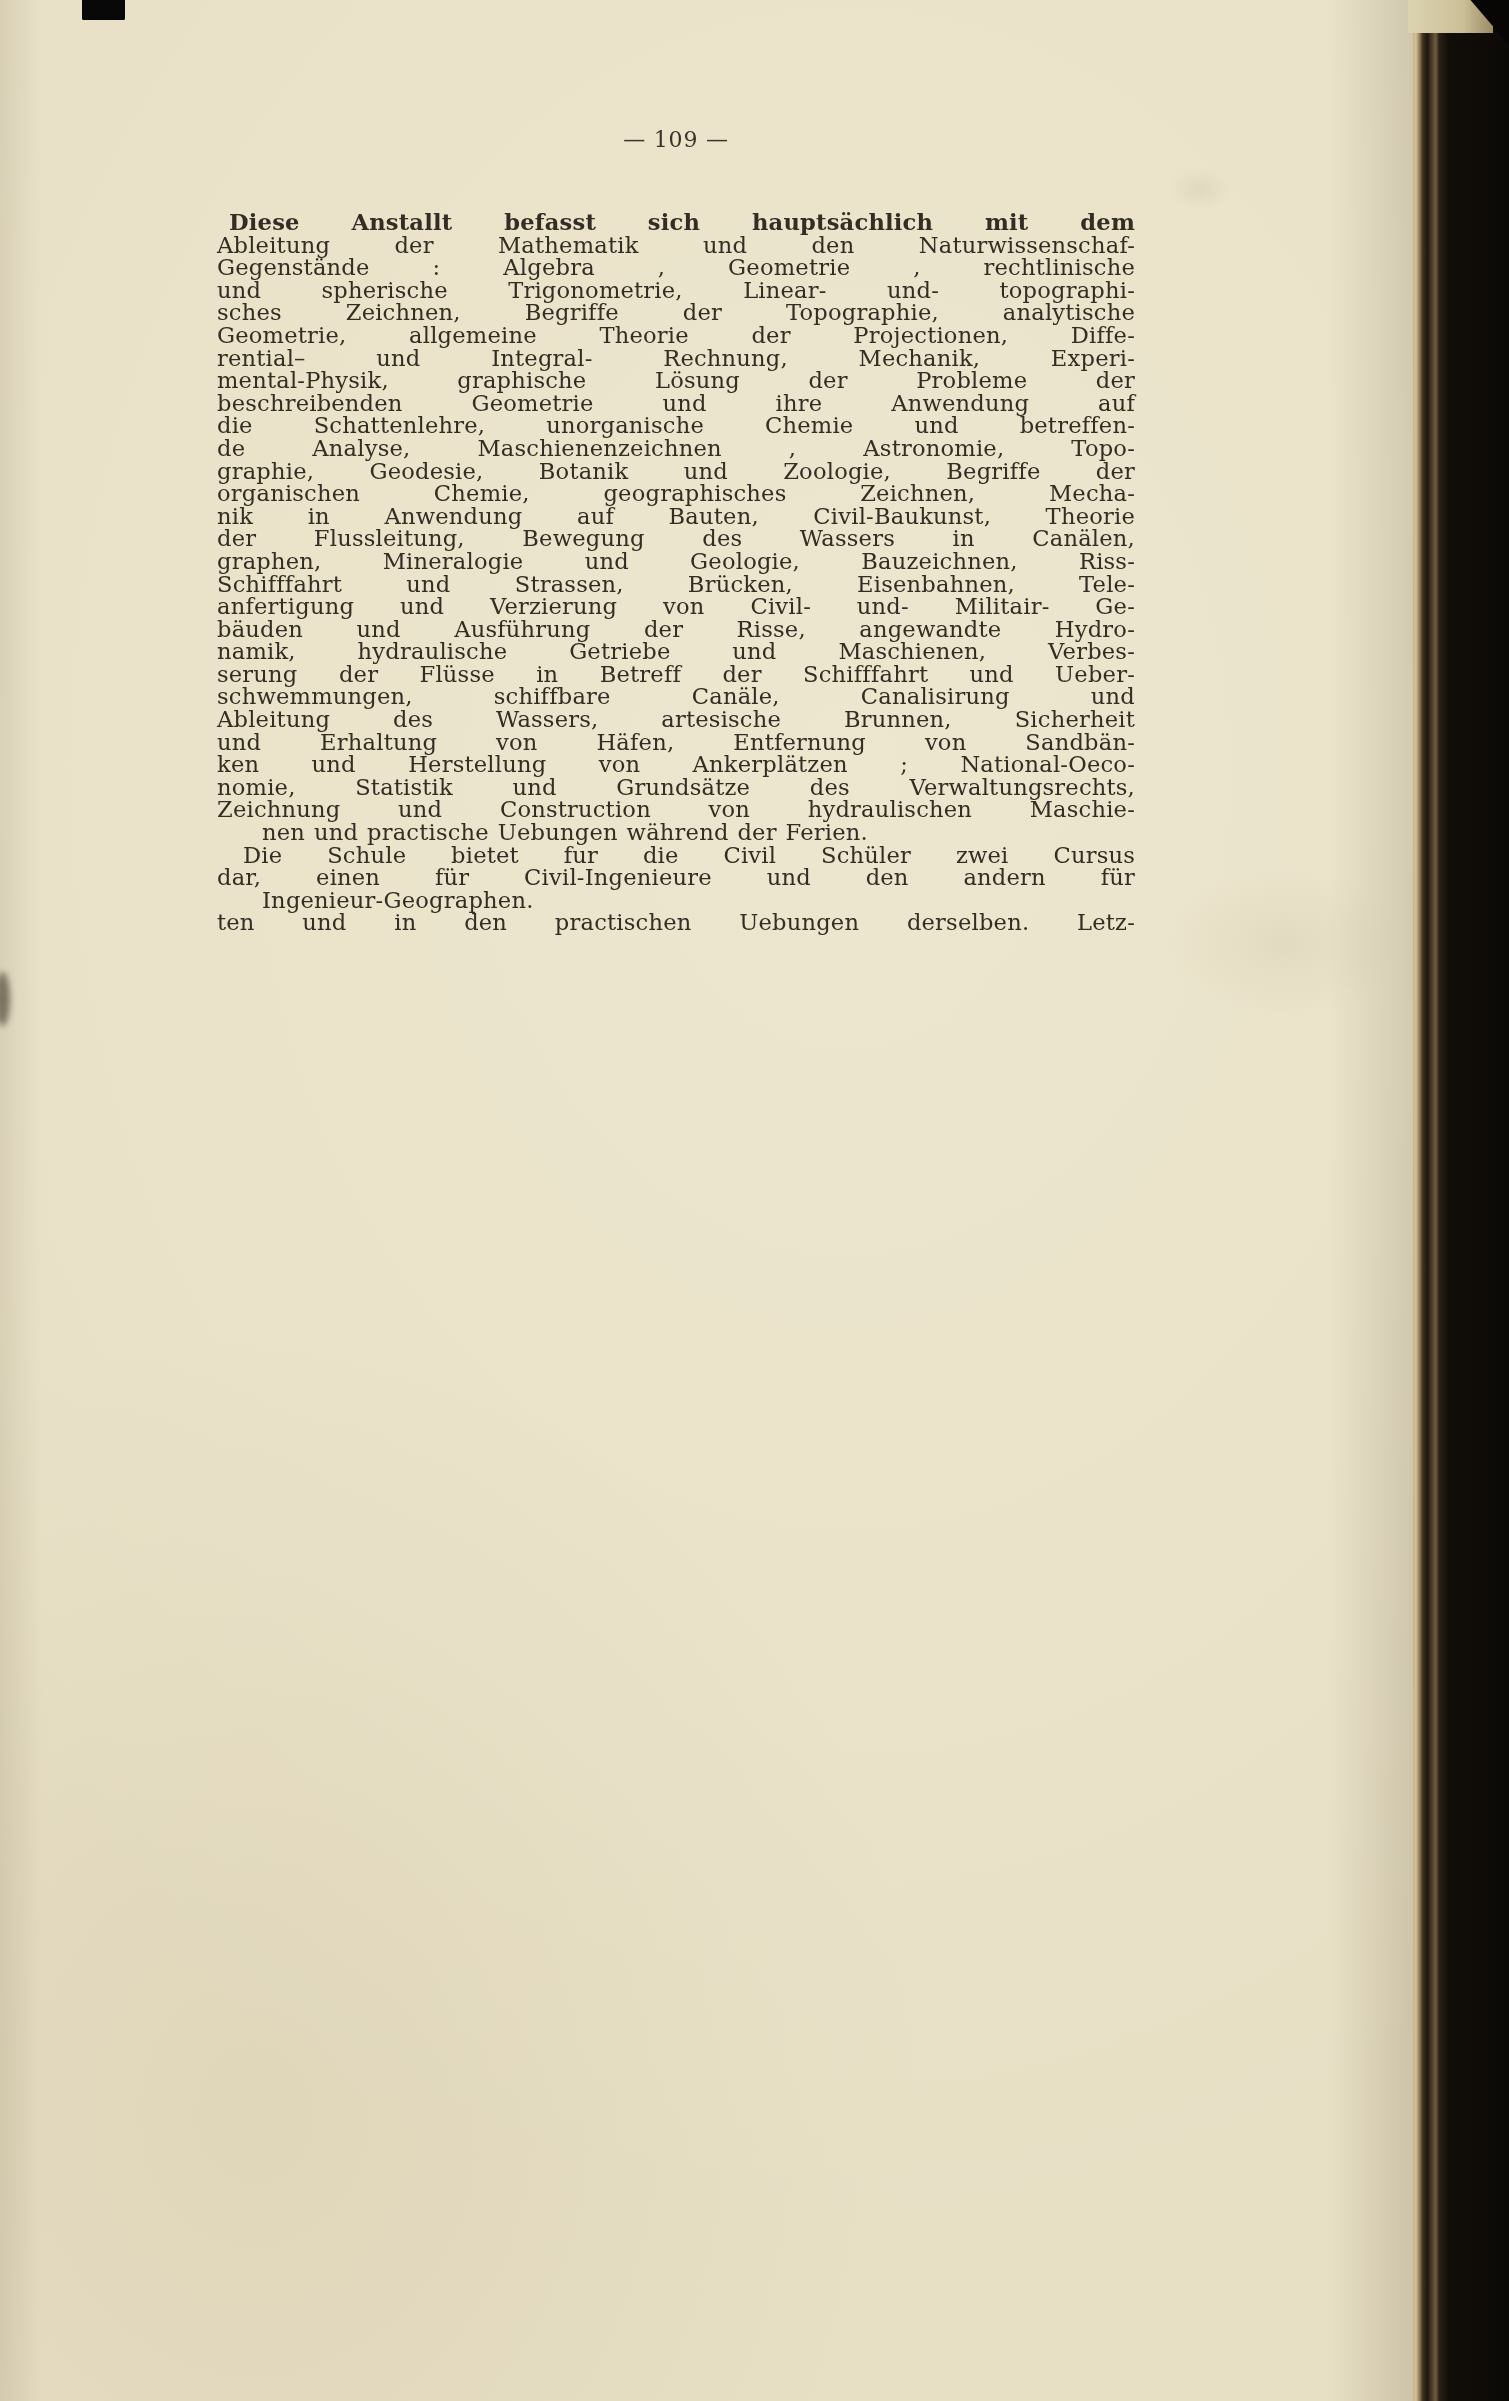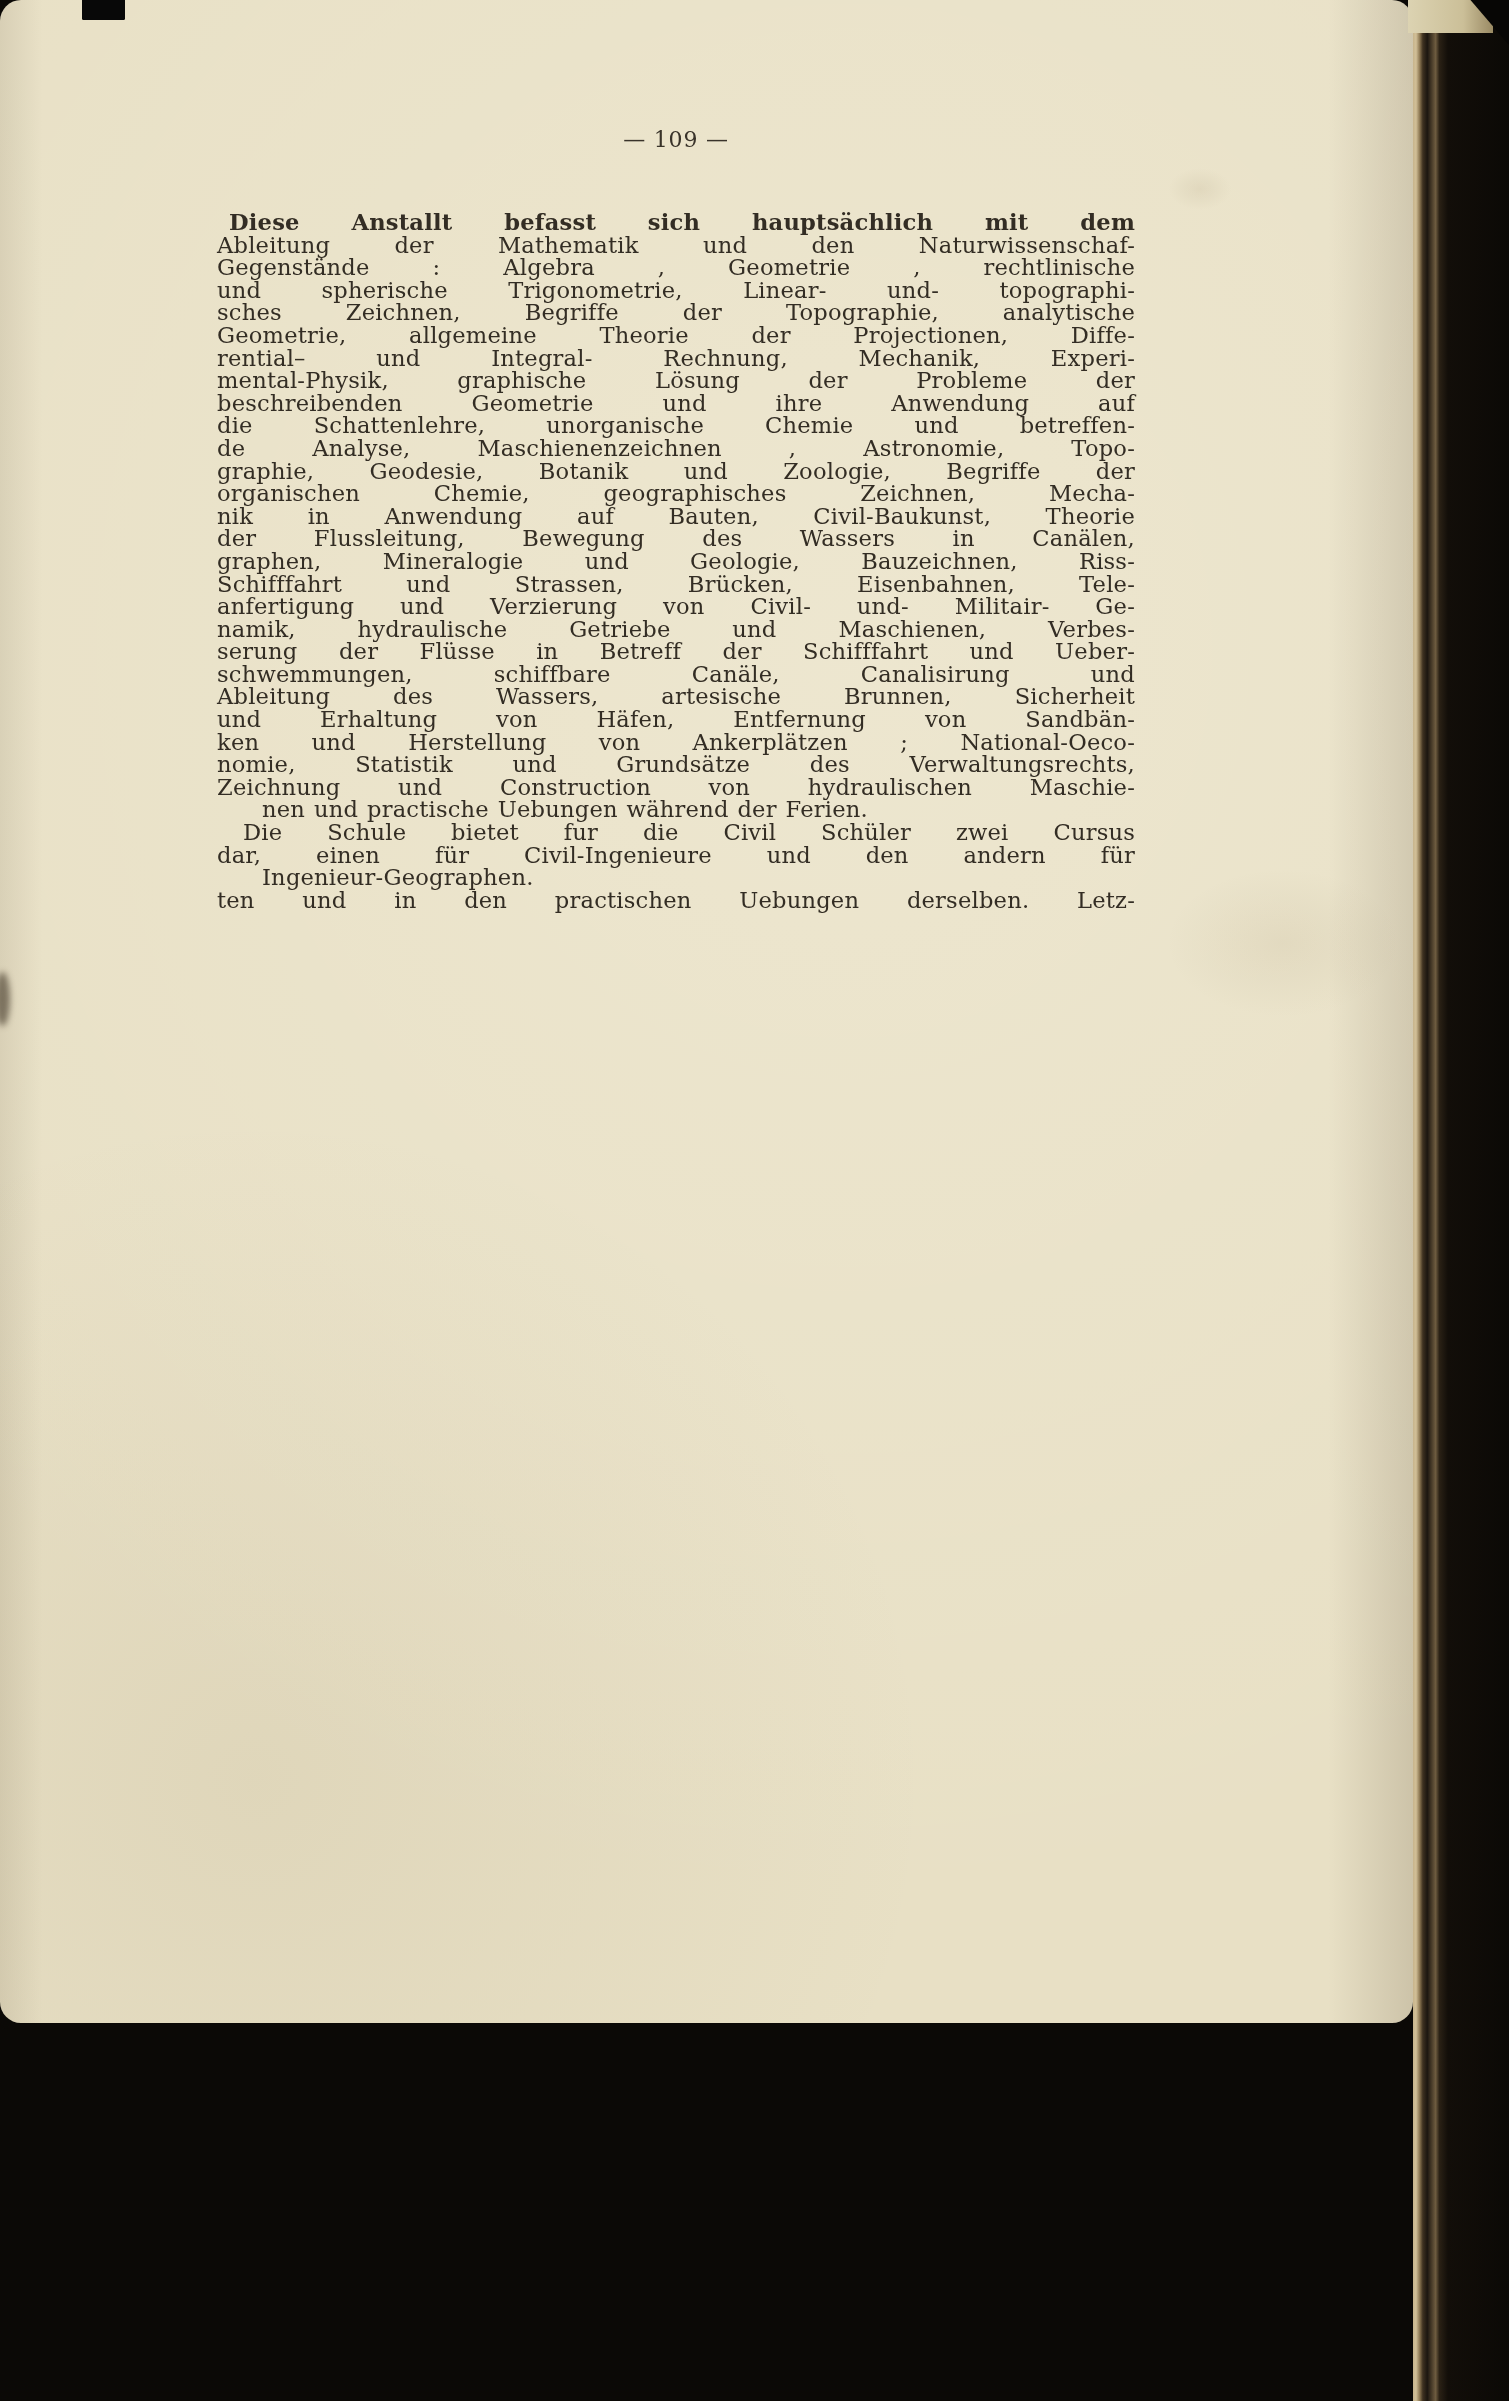--- a/index.html
+++ b/index.html
@@ -18,30 +18,29 @@
     position: absolute;
     inset: 0;
     overflow: hidden;
   }
   
   .page {
     position: absolute;
     left: 0;
     top: 0;
     width: 1413px;
-    height: 2023px;
+    height: 2401px;
     background:
       radial-gradient(120% 90% at 60% 32%, rgba(255,253,244,0.22), rgba(0,0,0,0) 70%),
       radial-gradient(45px 30px at 1200px 189px, rgba(120,95,55,0.10), rgba(0,0,0,0) 70%),
       radial-gradient(166px 106px at 1283px 943px, rgba(120,95,55,0.09), rgba(0,0,0,0) 70%),
       radial-gradient(80% 55% at 18% 88%, rgba(120,100,60,0.08), rgba(0,0,0,0) 60%),
       linear-gradient(90deg, rgba(90,75,50,0.12), rgba(0,0,0,0) 3%),
       linear-gradient(90deg, rgba(0,0,0,0) 94%, rgba(80,64,40,0.18) 100%),
       #e8e0c5;
-    border-radius: 21px;
   }
   .page-number {
     position: absolute;
     left: 217px;
     top: 127px;
     width: 918px;
     text-align: center;
     font-size: 22px;
     letter-spacing: 0.8px;
     color: #39332a;
@@ -157,20 +156,21 @@
           <div class="line">beschreibenden Geometrie und ihre Anwendung auf</div>
           <div class="line">die Schattenlehre, unorganische Chemie und betreffen-</div>
           <div class="line">de Analyse, Maschienenzeichnen , Astronomie, Topo-</div>
           <div class="line">graphie, Geodesie, Botanik und Zoologie, Begriffe der</div>
           <div class="line">organischen Chemie, geographisches Zeichnen, Mecha-</div>
           <div class="line">nik in Anwendung auf Bauten, Civil-Baukunst, Theorie</div>
           <div class="line">der Flussleitung, Bewegung des Wassers in Canälen,</div>
           <div class="line">graphen, Mineralogie und Geologie, Bauzeichnen, Riss-</div>
           <div class="line">Schifffahrt und Strassen, Brücken, Eisenbahnen, Tele-</div>
           <div class="line">anfertigung und Verzierung von Civil- und- Militair- Ge-</div>
+          <div class="line">bäuden und Ausführung der Risse, angewandte Hydro-</div>
           <div class="line">namik, hydraulische Getriebe und Maschienen, Verbes-</div>
           <div class="line">serung der Flüsse in Betreff der Schifffahrt und Ueber-</div>
           <div class="line">schwemmungen, schiffbare Canäle, Canalisirung und</div>
           <div class="line">Ableitung des Wassers, artesische Brunnen, Sicherheit</div>
           <div class="line">und Erhaltung von Häfen, Entfernung von Sandbän-</div>
           <div class="line">ken und Herstellung von Ankerplätzen ; National-Oeco-</div>
           <div class="line">nomie, Statistik und Grundsätze des Verwaltungsrechts,</div>
           <div class="line">Zeichnung und Construction von hydraulischen Maschie-</div>
           <div class="line last">nen und practische Uebungen während der Ferien.</div>
         </div>

